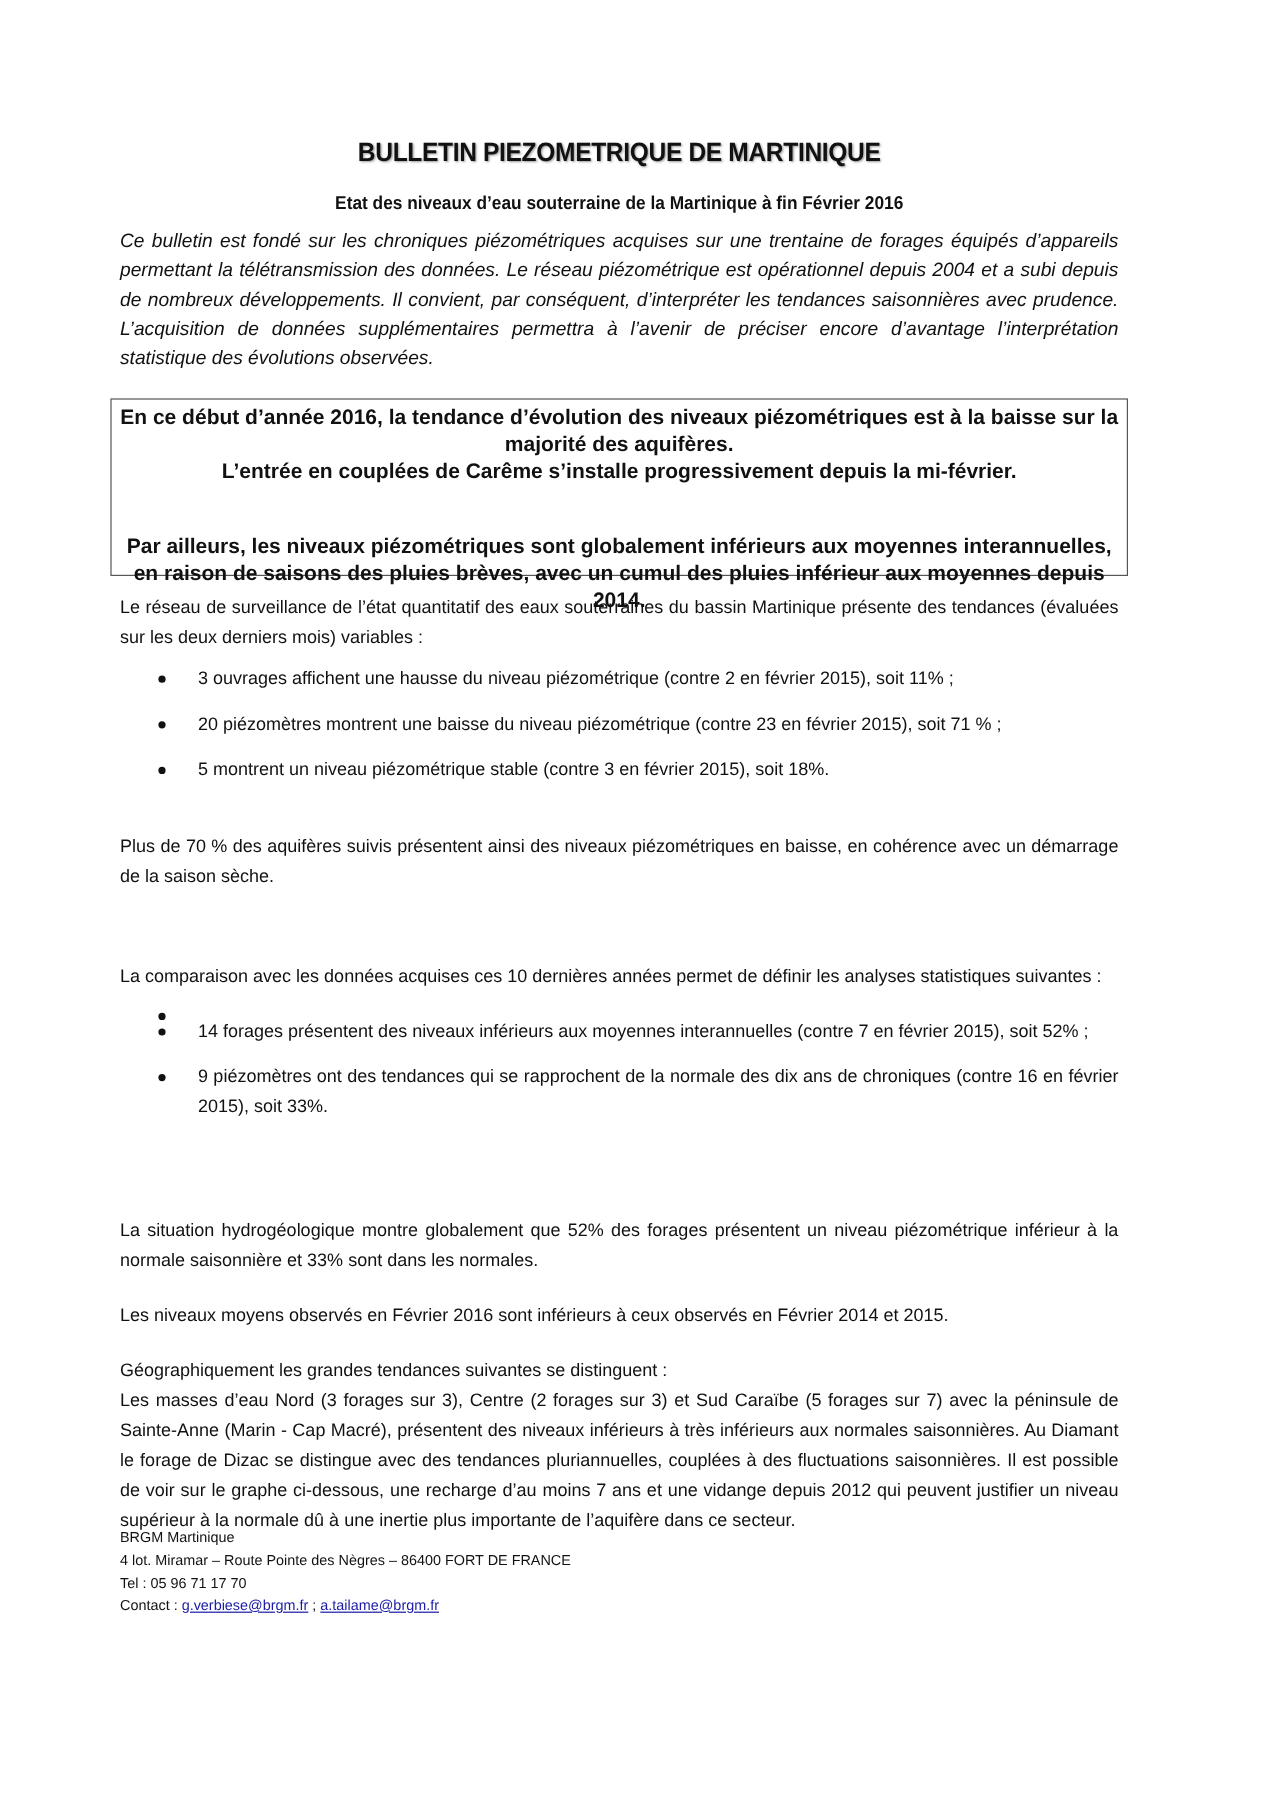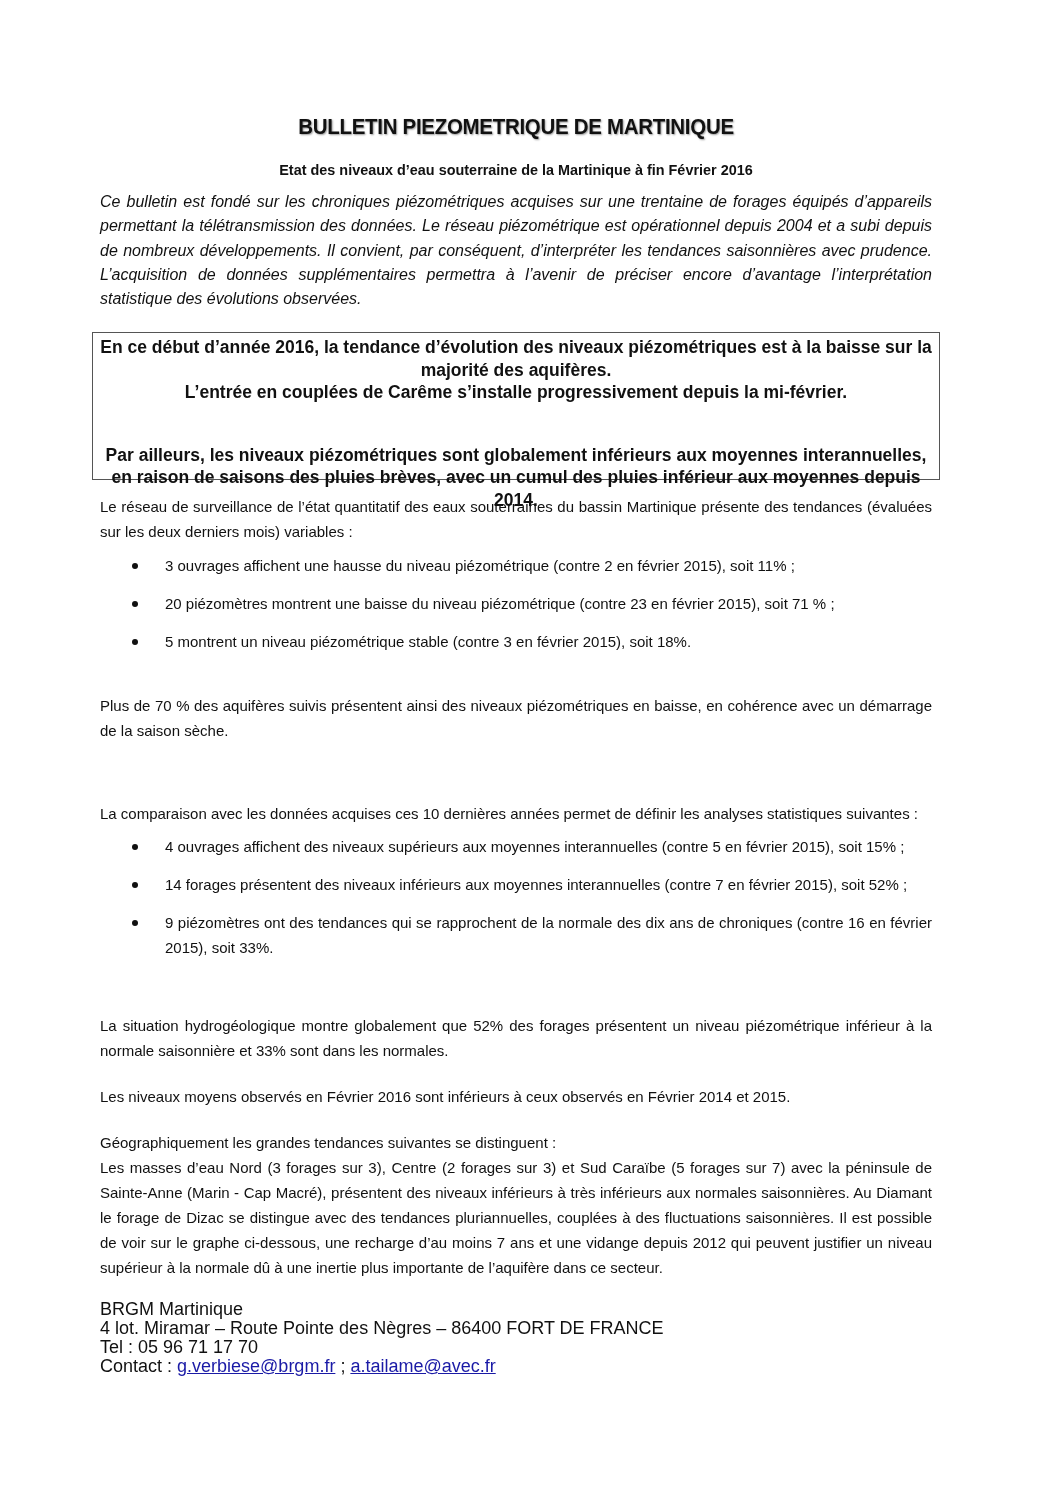--- a/index.html
+++ b/index.html
@@ -39,22 +39,22 @@
   }
   .block { position: absolute; left: 0; width: 832px; margin: 0; }
   .bullets { position: absolute; left: 0; width: 832px; margin: 0; padding: 0; list-style: none; }
   .bullets li { position: relative; padding-left: 65px; margin-bottom: 13px; }
   .bullets li .dot {
     position: absolute; left: 32px; top: 10px; width: 6px; height: 6px;
     background: #111; border-radius: 50%;
   }
 
   .footer {
-    position: absolute; left: 0; top: 1300px; width: 600px;
-    font-family: "Liberation Sans", sans-serif; font-size: 18px;
+    position: absolute; left: 0; top: 1272px; width: 600px;
+    font-family: "Liberation Sans", sans-serif; font-size: 12px;
     line-height: 19px; color: #111;
   }
   .footer a { color: #1a1aa6; text-decoration: underline; margin-top: 36px; }
 </style>
 </head>
 <body>
 
 <div class="page">
 
   <div class="title">BULLETIN PIEZOMETRIQUE DE MARTINIQUE</div>
@@ -74,36 +74,36 @@
     <li><span class="dot"></span><span>3 ouvrages affichent une hausse du niveau piézométrique (contre 2 en février 2015), soit 11% ;</span></li>
     <li><span class="dot"></span><span>20 piézomètres montrent une baisse du niveau piézométrique (contre 23 en février 2015), soit 71 % ;</span></li>
     <li><span class="dot"></span><span>5 montrent un niveau piézométrique stable (contre 3 en février 2015), soit 18%.</span></li>
   </ul>
 
   <p class="block body-text" style="top:693px;">Plus de 70 % des aquifères suivis présentent ainsi des niveaux piézométriques en baisse, en cohérence avec un démarrage de la saison sèche.</p>
 
   <p class="block body-text" style="top:774px;margin-top:27px;">La comparaison avec les données acquises ces 10 dernières années permet de définir les analyses statistiques suivantes :</p>
 
   <ul class="bullets body-text" style="top:834px;">
-    <li><span class="dot"></span><span>4 ouvrages affichent des niveaux supérieurs aux moyennes interannuelles (contre 5 en février 2015), soit 15% ;</span></li>
+    <li><span class="dot"></span></li>
     <li><span class="dot"></span><span>14 forages présentent des niveaux inférieurs aux moyennes interannuelles (contre 7 en février 2015), soit 52% ;</span></li>
     <li><span class="dot"></span><span>9 piézomètres ont des tendances qui se rapprochent de la normale des dix ans de chroniques (contre 16 en février 2015), soit 33%.</span></li>
   </ul>
 
   <p class="block body-text" style="top:1013px;">La situation hydrogéologique montre globalement que 52% des forages présentent un niveau piézométrique inférieur à la normale saisonnière et 33% sont dans les normales.</p>
 
   <p class="block body-text" style="top:1084px;">Les niveaux moyens observés en Février 2016 sont inférieurs à ceux observés en Février 2014 et 2015.</p>
 
   <div class="block body-text" style="top:1130px;">
     <div>Géographiquement les grandes tendances suivantes se distinguent :</div>
     <div>Les masses d’eau Nord (3 forages sur 3), Centre (2 forages sur 3) et Sud Caraïbe (5 forages sur 7) avec la péninsule de Sainte-Anne (Marin - Cap Macré), présentent des niveaux inférieurs à très inférieurs aux normales saisonnières. Au Diamant le forage de Dizac se distingue avec des tendances pluriannuelles, couplées à des fluctuations saisonnières. Il est possible de voir sur le graphe ci-dessous, une recharge d’au moins 7 ans et une vidange depuis 2012 qui peuvent justifier un niveau supérieur à la normale dû à une inertie plus importante de l’aquifère dans ce secteur.</div>
   </div>
 
   <div class="footer">
     <div>BRGM Martinique</div>
     <div>4 lot. Miramar – Route Pointe des Nègres – 86400 FORT DE FRANCE</div>
     <div>Tel : 05 96 71 17 70</div>
     <div>
-      <span>Contact : </span><a>g.verbiese@brgm.fr</a><span> ; </span><a>a.tailame@avec.fr</a>
+      <span>Contact : </span><a>g.verbiese@brgm.fr</a><span> ; </span><a>a.tailame@brgm.fr</a>
     </div>
   </div>
 
 </div>
 
 </body></html>

